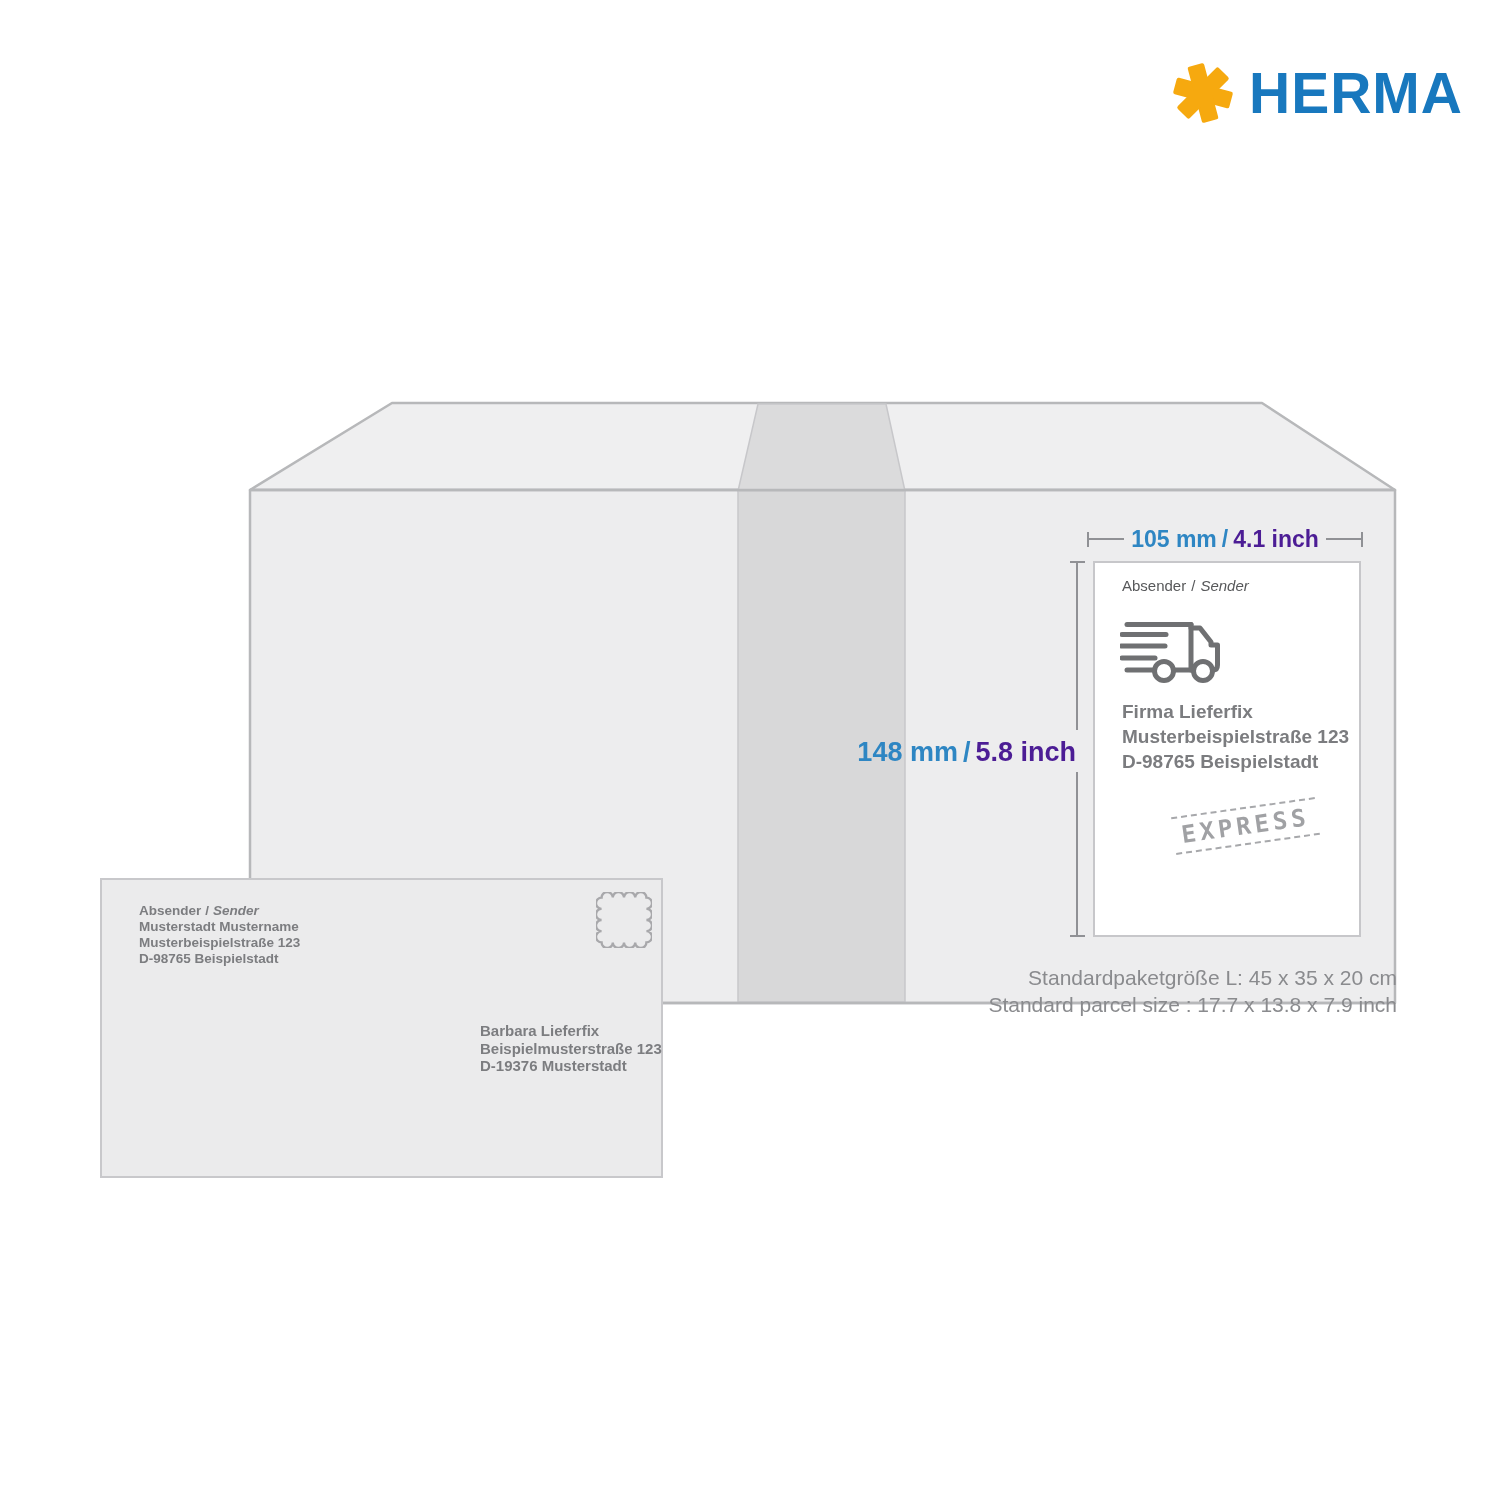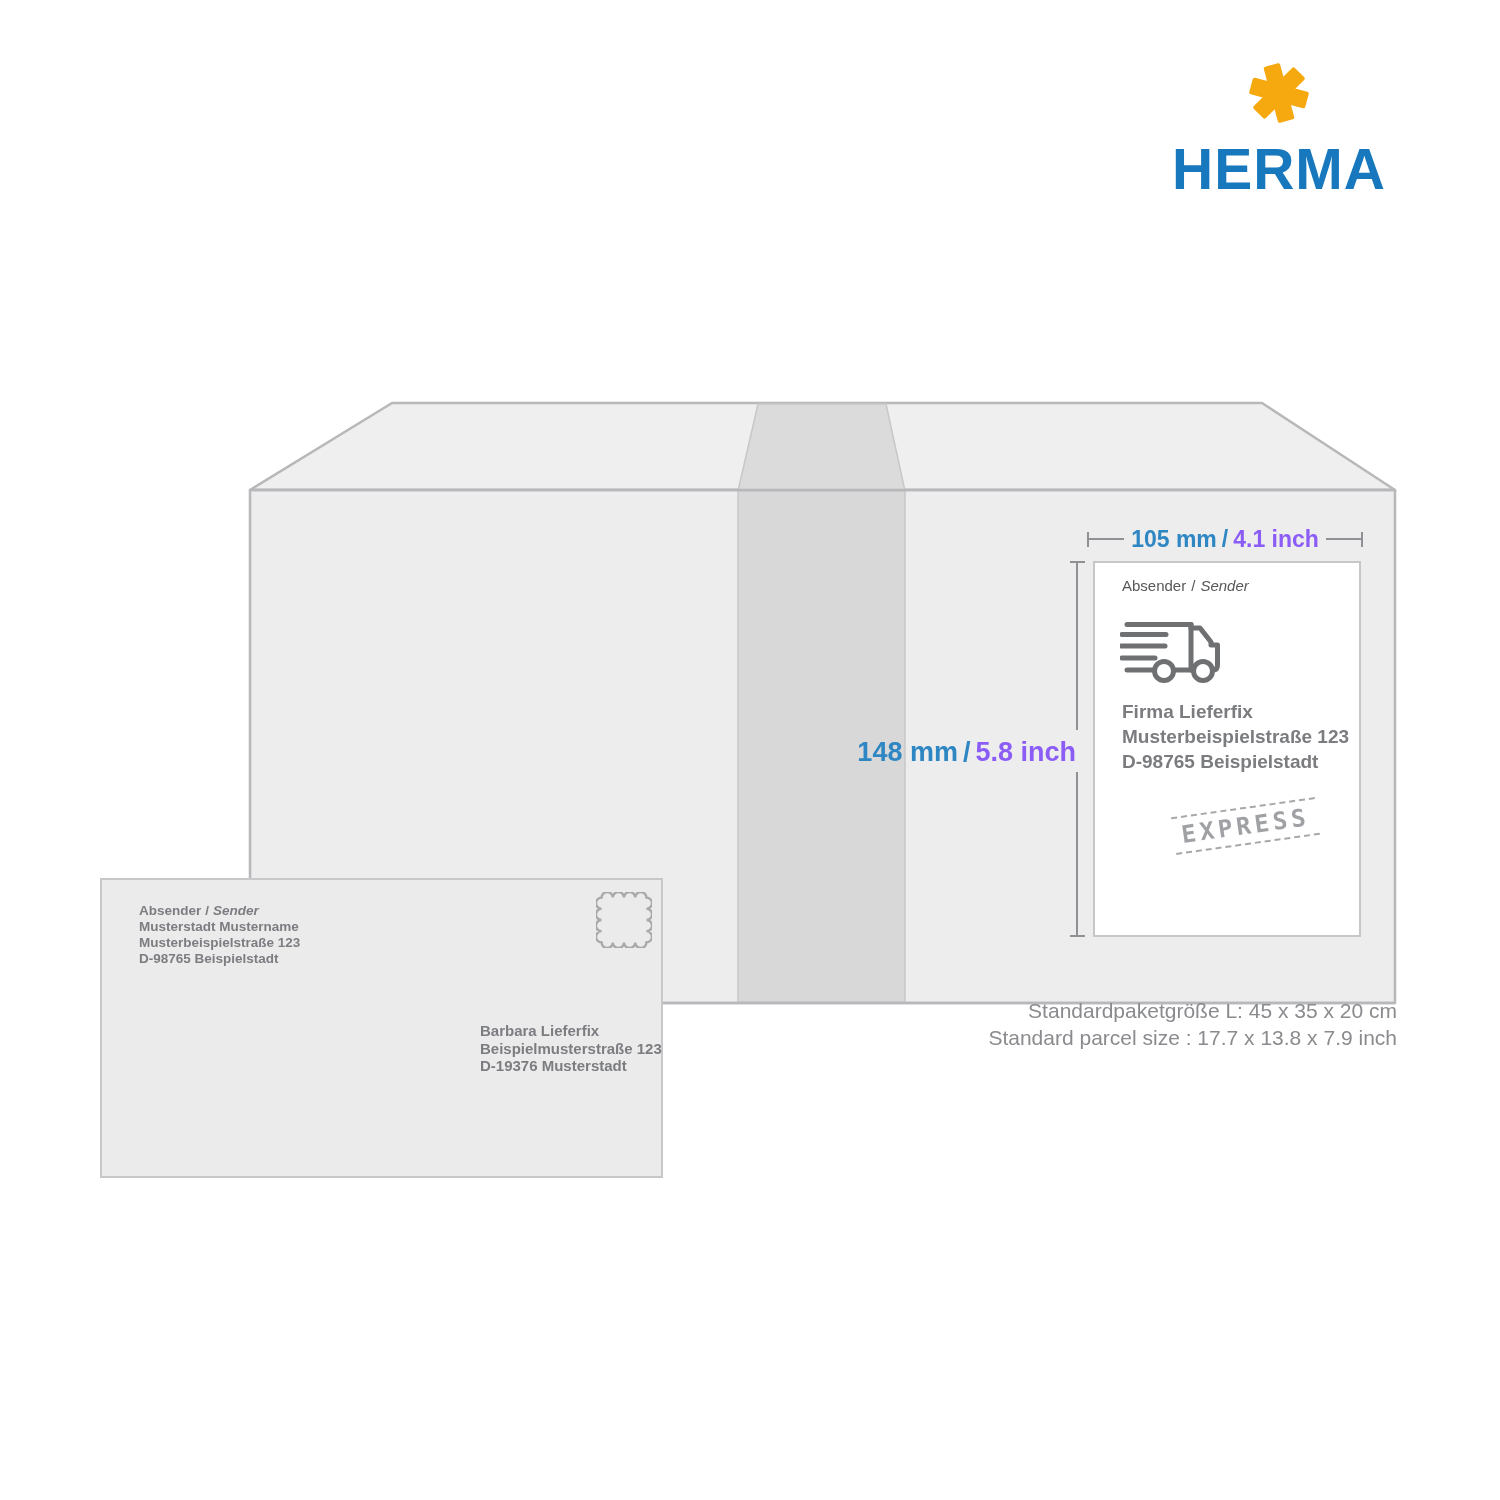--- a/index.html
+++ b/index.html
@@ -1,21 +1,21 @@
 <!DOCTYPE html>
 <html><head>
 <meta charset="utf-8">
 <style>
   html,body { margin:0; padding:0; background:#ffffff; }
   .canvas {
     position:relative; width:1500px; height:1500px; background:#ffffff;
     font-family:"Liberation Sans", sans-serif; overflow:hidden;
   }
   
-  .logo { position:absolute; left:1172px; top:60px; display:flex; align-items:center; gap:15px;flex-direction:column; }
+  .logo { position:absolute; left:1172px; top:60px; display:flex; align-items:center; gap:15px; }
   .logo .wordmark { font-size:57px; font-weight:800; color:#1878BE; letter-spacing:1px; line-height:1; }
   
   .box-svg { position:absolute; left:200px; top:380px; }
   
   .shipping-label {
     position:absolute; left:1093px; top:561px; width:268px; height:376px;
     background:#ffffff; border:2px solid #C7C7CA; box-sizing:border-box;
   }
   .label-heading { position:absolute; left:27px; top:14px; font-size:15px; color:#57585A; white-space:nowrap; }
   .sep { margin:0 5px; }
@@ -27,35 +27,35 @@
     color:#A0A1A4; font-family:"DejaVu Sans Mono", monospace; font-weight:700;
     font-size:24px; letter-spacing:4px; padding:3px 8px;
     border-top:2px dashed #A7A8AB; border-bottom:2px dashed #A7A8AB; white-space:nowrap;
   }
   
   .dim-h { position:absolute; left:1087px; top:524px; width:276px; height:30px; display:flex; align-items:center; }
   .dtick { width:2px; height:15px; background:#909195; flex:0 0 auto; }
   .dline { flex:1 1 auto; height:2px; background:#909195; }
   .dim-text { font-size:23px; font-weight:700; white-space:nowrap; margin:0 7px; }
   .dim-blue { color:#2E86C3; }
-  .dim-gray { color:#8b5cf6; }
+  .dim-gray { color:#4c1d95; }
   .dimv-seg { position:absolute; width:2px; background:#909195; left:1076px; }
   .dimv-tick { position:absolute; width:15px; height:2px; background:#909195; left:1070px; }
   .dimv-text { position:absolute; left:850px; top:737px; width:226px; text-align:right; font-size:27px; font-weight:700; white-space:nowrap; }
   
   .envelope {
     position:absolute; left:100px; top:878px; width:563px; height:300px;
     background:#EBEBEC; border:2px solid #C8C8CB; box-sizing:border-box;
   }
   .env-sender { position:absolute; left:37px; top:23px; font-size:13.5px; font-weight:600; color:#7C7D80; line-height:16px; white-space:nowrap; }
   .env-sender .sep { margin:0 4px; }
   .postage-stamp { position:absolute; left:494px; top:12px; }
   .env-recipient { position:absolute; left:378px; top:142px; font-size:15px; font-weight:600; color:#7C7D80; line-height:17.5px; white-space:nowrap; }
   
-  .parcel-size { position:absolute; right:103px; top:997px; text-align:right; color:#8A8B8E; font-size:21px; line-height:27px; white-space:nowrap; }
+  .parcel-size { position:absolute; right:103px; top:964px; text-align:right; color:#8A8B8E; font-size:21px; line-height:27px; white-space:nowrap; }
   .parcel-size .line-en { }
 </style>
 </head>
 <body>
 
 <div class="canvas">
 
   <div class="logo">
     <svg width="62" height="66" viewBox="0 0 62 66">
       <g transform="translate(31,33)" fill="#F6A90F">

